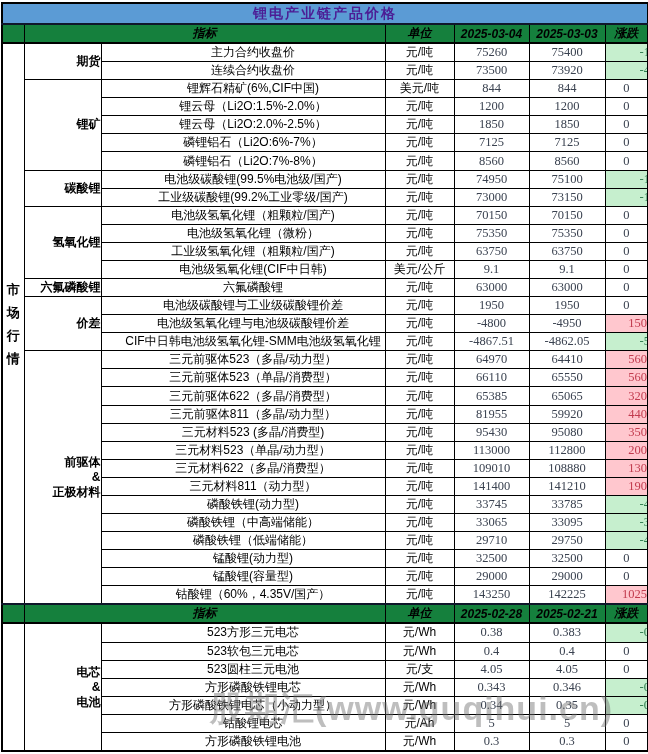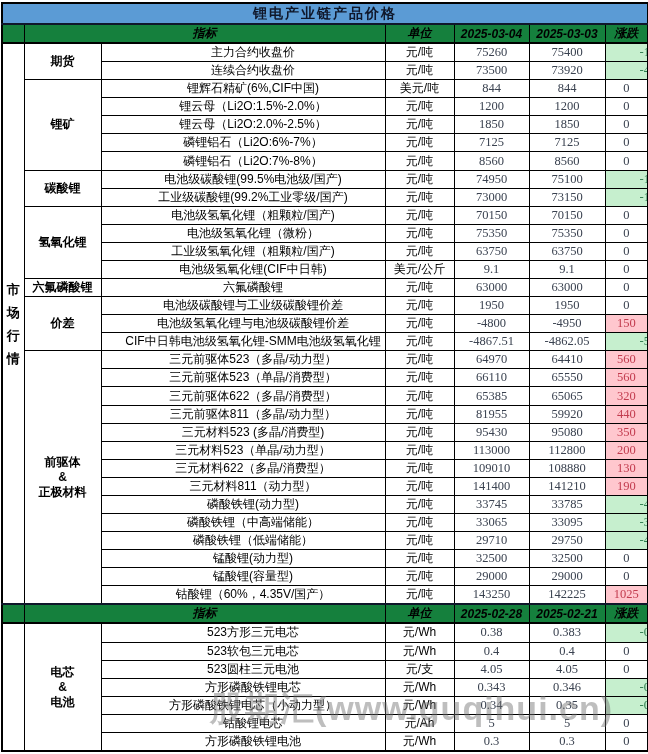--- a/index.html
+++ b/index.html
@@ -3,33 +3,33 @@
 <meta charset="utf-8">
 <style>
   html,body{margin:0;padding:0;background:#fff;}
   .page{position:relative;width:648px;height:754px;background:#fff;overflow:hidden;
         font-family:"Liberation Sans", sans-serif;}
   table.price-table{position:absolute;top:2px;left:1px;width:646px;height:750px;
         border-collapse:collapse;table-layout:fixed;border:2px solid #000;}
   td{border:1px solid #000;text-align:center;vertical-align:middle;padding:0;
      overflow:hidden;white-space:nowrap;font-size:12px;color:#000;}
   tr.title-row{height:21px;}
-  tr.title-row td{background:#5b9bd5;border:1px solid #1f4e79;color:#0f172a;
+  tr.title-row td{background:#5b9bd5;border:1px solid #1f4e79;color:#4c1d95;
      font-weight:bold;font-size:14px;letter-spacing:2px;}
   tr.hdr{height:17px;}
   tr.hdr td{background:#15803d;font-weight:bold;font-size:12px;
      border-top:2px solid #0f172a;border-bottom:2px solid #000;font-style:italic;}
   td.side{font-weight:bold;font-size:13px;background:#fff;}
   td.side .side-char{margin:10px 0;line-height:13px;}
-  td.cat{font-weight:bold;font-size:12px;line-height:15px;}
+  td.cat{font-weight:bold;font-size:12px;line-height:15px;text-align:right;}
   td.ind{font-size:12px;padding-left:20px;}
   td.unit{font-size:12px;}
   td.num{font-family:"Liberation Serif", serif;font-size:12.5px;color:#3a4250;}
   td.chg-down{background:#c6efce;color:#2f7d4f;padding-left:34px;}
-  td.chg-up{background:#ffc7ce;color:#c23b4e;}
+  td.chg-up{background:#ffc7ce;color:#c23b4e;text-align:right;}
   .watermark{position:absolute;top:686px;left:210px;font-size:34px;font-weight:bold;
      color:rgba(110,110,110,0.45);white-space:nowrap;pointer-events:none;
      font-family:"Liberation Sans", sans-serif;letter-spacing:1px;}
 </style>
 </head>
 <body>
 
 <div class="page">
   <table class="price-table">
     <colgroup>

